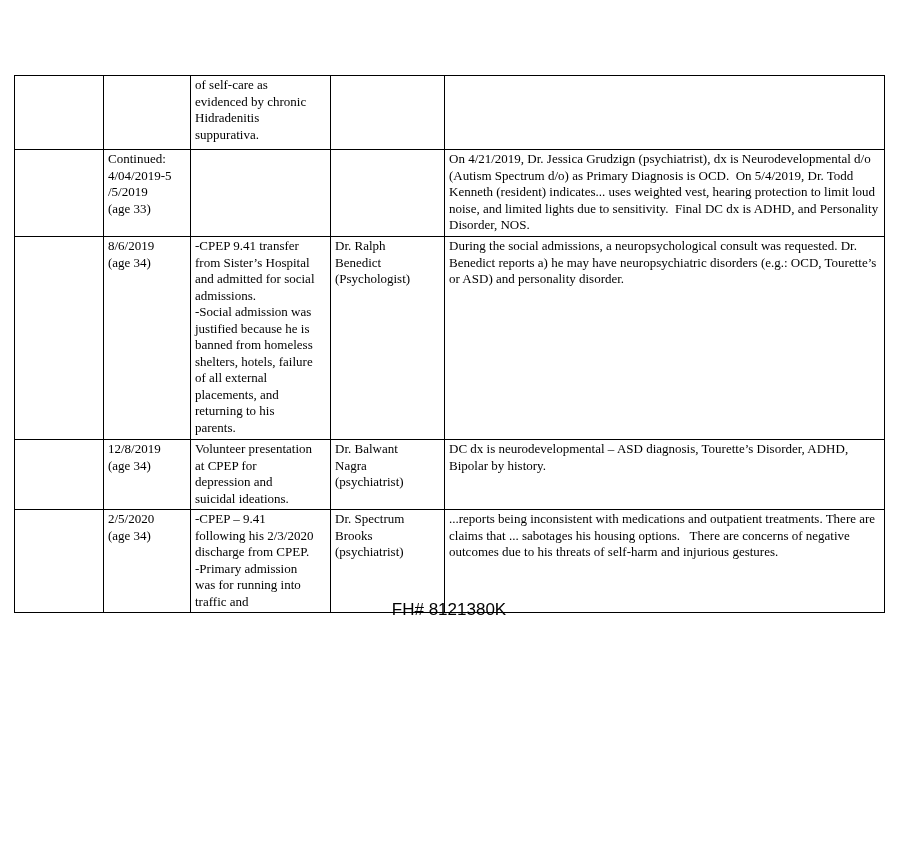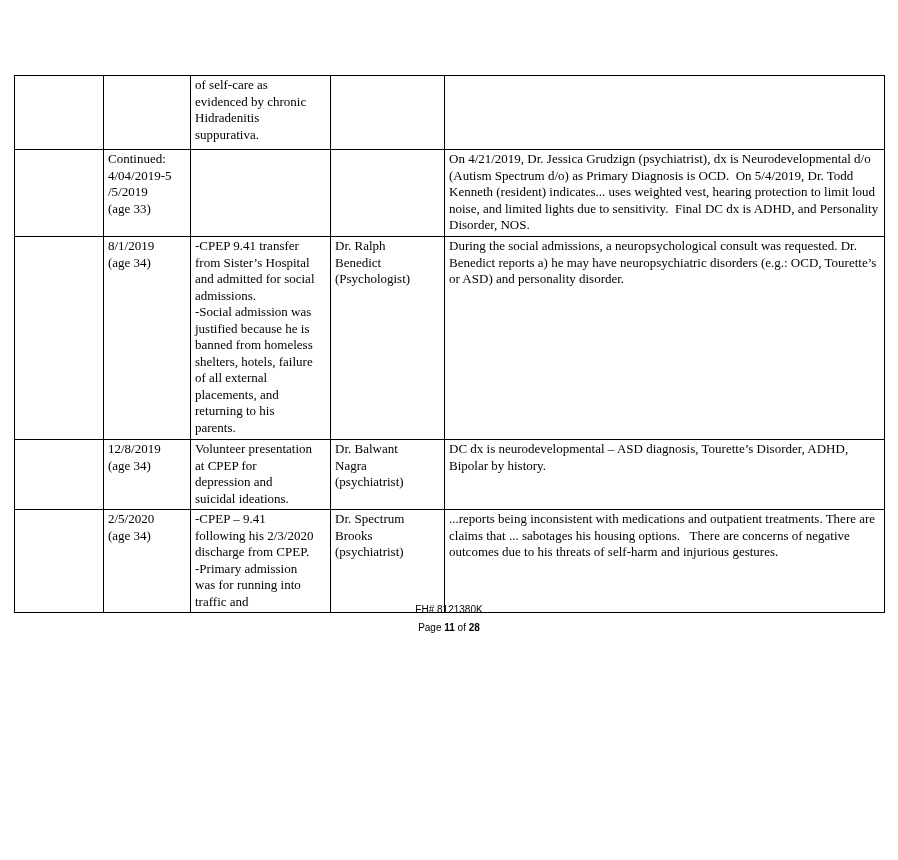--- a/index.html
+++ b/index.html
@@ -39,21 +39,21 @@
   td.r3 { height: 199px; }
   td.r4 { height: 66px; }
   td.r5 { height: 99px; }
   .footer {
     position: absolute;
     top: 601px;
     left: 0;
     width: 898px;
     text-align: center;
     font-family: "Liberation Sans", sans-serif;
-    font-size: 10px;
+    font-size: 17px;
     line-height: 18px;
     color: #000000;
   }
   .footer b { font-weight: bold; }
 </style>
 </head>
 <body>
 
 <div class="page">
 
@@ -81,21 +81,21 @@
         <td><span>Continued:
 4/04/2019-5
 /5/2019
 (age 33)</span></td>
         <td></td>
         <td></td>
         <td><span>On 4/21/2019, Dr. Jessica Grudzign (psychiatrist), dx </span><span class="b">is Neurodevelopmental d/o (Autism Spectrum d/o) as Primary Diagnosis is OCD.  On 5/4/2019, Dr. Todd Kenneth (resident) indicates... uses weighted vest, hearing protection to limit loud noise, and limited lights due to sensitivity.  Final DC dx is ADHD</span><span>, and Personality Disorder, NOS.</span></td>
       </tr>
       <tr>
         <td class="r3"></td>
-        <td><span>8/1/2019
+        <td><span>8/6/2019
 (age 34)</span></td>
         <td><span>-CPEP 9.41 transfer
 from Sister’s Hospital
 and admitted for social
 admissions.
 -Social admission was
 justified because he is
 banned from homeless
 shelters, hotels, failure
 of all external
@@ -133,16 +133,15 @@
         <td><span>Dr. Spectrum
 Brooks
 (psychiatrist)</span></td>
         <td><span>...reports being inconsistent with medications and outpatient treatments. There are claims that ... sabotages his housing options.   There are concerns of negative outcomes due to his threats of self-harm and injurious gestures.</span></td>
       </tr>
     </tbody>
   </table>
 
   <div class="footer">
     <div>FH# 8121380K</div>
-    <div><span>Page </span><b>11</b><span> of </span><b>28</b></div>
   </div>
 
 </div>
 
 </body></html>

